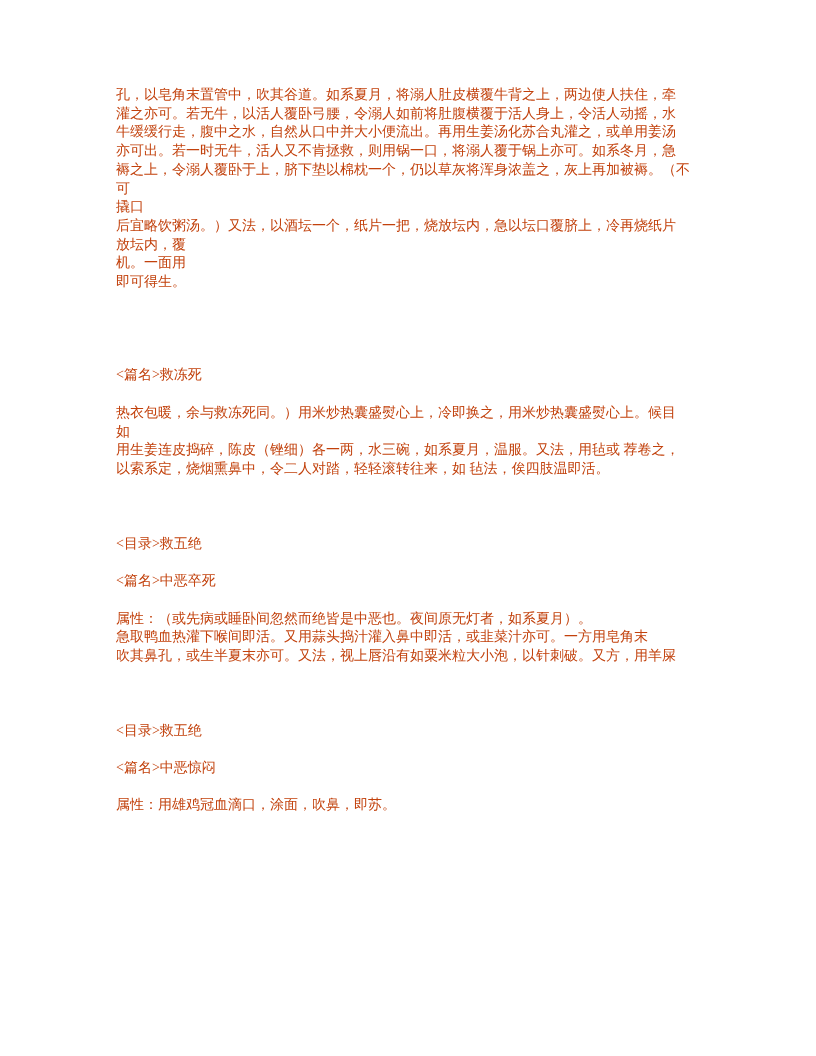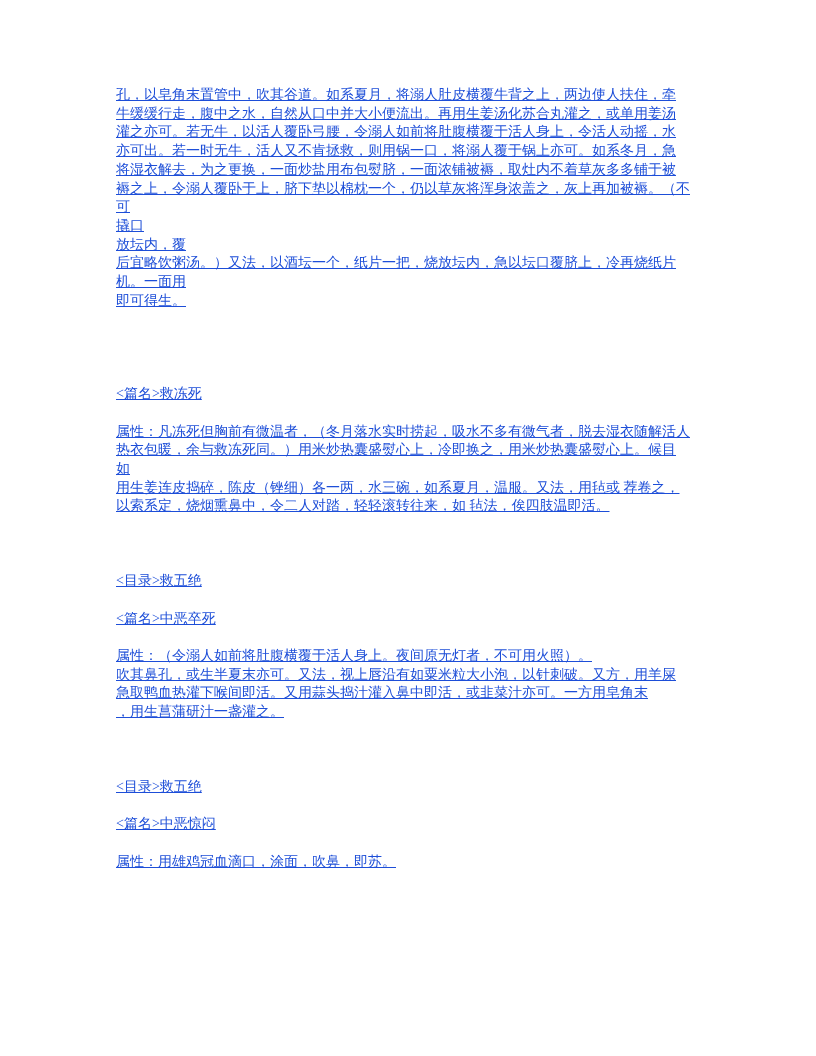--- a/index.html
+++ b/index.html
@@ -26,55 +26,52 @@
   }
   .line {
     min-height: 18.7px;
     white-space: pre-wrap;
   }
 </style>
 </head>
 <body style="background: rgb(255, 255, 255);">
 
 <div class="page">
-  <div class="text-block" style="color: #1d4ed8; text-decoration: underline;">
+  <div class="text-block" style="color: #c2410c;">
       <div class="line">孔，以皂角末置管中，吹其谷道。如系夏月，将溺人肚皮横覆牛背之上，两边使人扶住，牵</div>
+      <div class="line">灌之亦可。若无牛，以活人覆卧弓腰，令溺人如前将肚腹横覆于活人身上，令活人动摇，水</div>
       <div class="line">牛缓缓行走，腹中之水，自然从口中并大小便流出。再用生姜汤化苏合丸灌之，或单用姜汤</div>
-      <div class="line">灌之亦可。若无牛，以活人覆卧弓腰，令溺人如前将肚腹横覆于活人身上，令活人动摇，水</div>
       <div class="line">亦可出。若一时无牛，活人又不肯拯救，则用锅一口，将溺人覆于锅上亦可。如系冬月，急</div>
-      <div class="line">将湿衣解去，为之更换，一面炒盐用布包熨脐，一面浓铺被褥，取灶内不着草灰多多铺于被</div>
       <div class="line">褥之上，令溺人覆卧于上，脐下垫以棉枕一个，仍以草灰将浑身浓盖之，灰上再加被褥。（不</div>
       <div class="line">可</div>
       <div class="line">撬口</div>
+      <div class="line">后宜略饮粥汤。）又法，以酒坛一个，纸片一把，烧放坛内，急以坛口覆脐上，冷再烧纸片</div>
       <div class="line">放坛内，覆</div>
-      <div class="line">后宜略饮粥汤。）又法，以酒坛一个，纸片一把，烧放坛内，急以坛口覆脐上，冷再烧纸片</div>
       <div class="line">机。一面用</div>
       <div class="line">即可得生。</div>
       <div class="line"></div>
       <div class="line"></div>
       <div class="line"></div>
       <div class="line"></div>
       <div class="line">&lt;篇名&gt;救冻死</div>
       <div class="line"></div>
-      <div class="line">属性：凡冻死但胸前有微温者，（冬月落水实时捞起，吸水不多有微气者，脱去湿衣随解活人</div>
       <div class="line">热衣包暖，余与救冻死同。）用米炒热囊盛熨心上，冷即换之，用米炒热囊盛熨心上。候目</div>
       <div class="line">如</div>
       <div class="line">用生姜连皮捣碎，陈皮（锉细）各一两，水三碗，如系夏月，温服。又法，用毡或 荐卷之，</div>
       <div class="line">以索系定，烧烟熏鼻中，令二人对踏，轻轻滚转往来，如 毡法，俟四肢温即活。</div>
       <div class="line"></div>
       <div class="line"></div>
       <div class="line"></div>
       <div class="line">&lt;目录&gt;救五绝</div>
       <div class="line"></div>
       <div class="line">&lt;篇名&gt;中恶卒死</div>
       <div class="line"></div>
-      <div class="line">属性：（令溺人如前将肚腹横覆于活人身上。夜间原无灯者，不可用火照）。</div>
+      <div class="line">属性：（或先病或睡卧间忽然而绝皆是中恶也。夜间原无灯者，如系夏月）。</div>
+      <div class="line">急取鸭血热灌下喉间即活。又用蒜头捣汁灌入鼻中即活，或韭菜汁亦可。一方用皂角末</div>
       <div class="line">吹其鼻孔，或生半夏末亦可。又法，视上唇沿有如粟米粒大小泡，以针刺破。又方，用羊屎</div>
-      <div class="line">急取鸭血热灌下喉间即活。又用蒜头捣汁灌入鼻中即活，或韭菜汁亦可。一方用皂角末</div>
-      <div class="line">，用生菖蒲研汁一盏灌之。</div>
       <div class="line"></div>
       <div class="line"></div>
       <div class="line"></div>
       <div class="line">&lt;目录&gt;救五绝</div>
       <div class="line"></div>
       <div class="line">&lt;篇名&gt;中恶惊闷</div>
       <div class="line"></div>
       <div class="line">属性：用雄鸡冠血滴口，涂面，吹鼻，即苏。</div>
     </div>
 </div>

